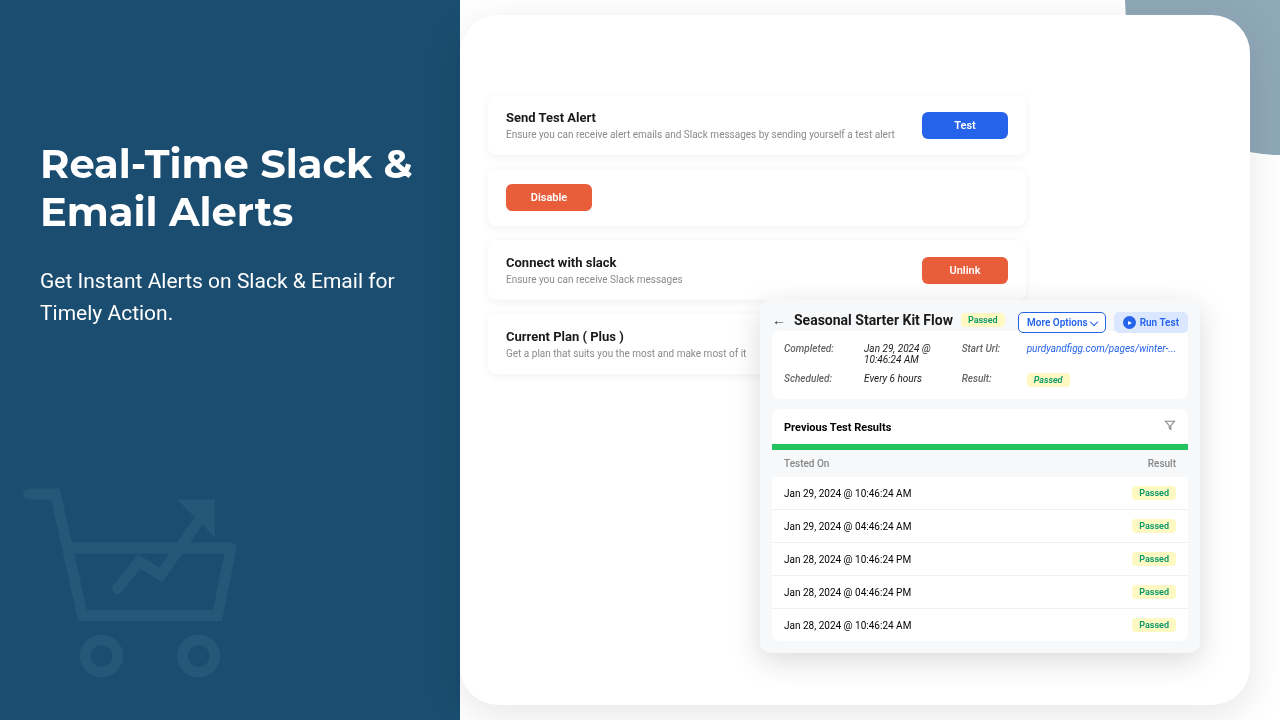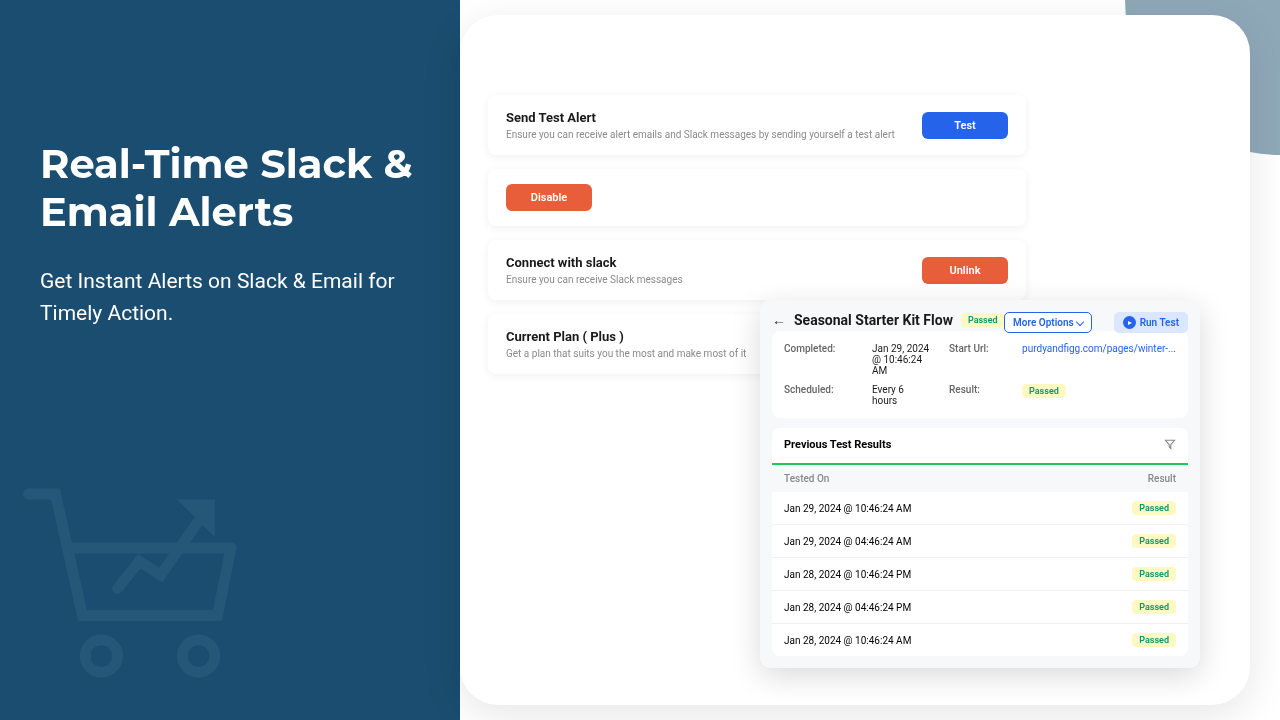--- a/index.html
+++ b/index.html
@@ -18,32 +18,32 @@
 .btn { border: none; border-radius: 6px; padding: 7px 20px; font-size: 11px; font-weight: 600; color: #fff; cursor: pointer; min-width: 86px; }
 .btn-blue { background: #2563eb; }
 .btn-orange { background: #e85d3a; }
 .overlay-panel { position: absolute; top: 300px; left: 760px; width: 440px; background: #f7f8fa; border-radius: 10px; box-shadow: 0 8px 30px rgba(0,0,0,0.15); padding: 12px; z-index: 10; }
 .overlay-header { display: flex; align-items: center; gap: 8px; margin-bottom: 3px; }
 .back-arrow { font-size: 14px; color: #333; cursor: pointer; }
 .flow-title { font-size: 14px; font-weight: 700; color: #1a1a1a; }
 .badge { display: inline-block; padding: 2px 7px; border-radius: 4px; font-size: 9px; font-weight: 600; }
 .badge-green { background: #fef9c3; color: #059669; }
 .last-tested { font-size: 9px; color: #888; margin-left: 22px; margin-bottom: 10px; }
-.overlay-actions { position: absolute; top: 12px; right: 12px; display: flex; gap: 22px; }
+.overlay-actions { position: absolute; top: 12px; right: 12px; display: flex; gap: 8px; }
 .btn-outline { background: #fff; border: 1px solid #2563eb; color: #2563eb; border-radius: 5px; padding: 4px 8px; font-size: 10px; font-weight: 600; cursor: pointer; display: flex; align-items: center; gap: 3px; }
 .btn-runtest { background: #dbe7ff; color: #2563eb; border: none; border-radius: 5px; padding: 4px 9px; font-size: 10px; font-weight: 600; cursor: pointer; display: flex; align-items: center; gap: 4px; }
 .overview-card { background: #fff; border-radius: 8px; padding: 12px; margin-bottom: 10px; }
 .overview-header { display: flex; justify-content: space-between; align-items: center; margin-bottom: 10px; }
 .overview-title { font-size: 12px; font-weight: 700; }
-.overview-grid { display: grid; grid-template-columns: 70px 1fr 55px 1fr; gap: 8px 18px; font-size: 10px; }
+.overview-grid { display: grid; grid-template-columns: 70px 1fr 55px 1fr; gap: 8px 10px; font-size: 10px; font-style: italic; }
 .ov-label { color: #666; font-weight: 500; }
 .ov-value { color: #1a1a1a; }
 .ov-link { color: #2563eb; }
 .results-section { background: #fff; border-radius: 8px; overflow: hidden; }
-.results-header { display: flex; justify-content: space-between; align-items: flex-start; padding: 10px 12px; border-bottom: 2px solid #22c55e; }
+.results-header { display: flex; justify-content: space-between; align-items: flex-end; padding: 10px 12px; border-bottom: 6px solid #22c55e; }
 .results-title { font-size: 11px; font-weight: 700; }
 .filter-icon { font-size: 12px; color: #888; cursor: pointer; }
 .table-head { display: flex; justify-content: space-between; padding: 8px 12px; background: #f7f8fa; font-size: 10px; color: #888; font-weight: 500; }
 .table-row { display: flex; justify-content: space-between; align-items: center; padding: 9px 12px; border-bottom: 1px solid #f0f0f0; font-size: 10px; }
 .table-row:last-child { border-bottom: none; }
 .play-circle { display: inline-flex; width: 13px; height: 13px; background: #2563eb; border-radius: 50%; align-items: center; justify-content: center; }
 .play-circle::before { content: ''; border-left: 4px solid #fff; border-top: 2.5px solid transparent; border-bottom: 2.5px solid transparent; margin-left: 1px; }
 .chevron-down { display: inline-block; width: 6px; height: 6px; border-right: 1.5px solid #2563eb; border-bottom: 1.5px solid #2563eb; transform: rotate(45deg); margin-bottom: 2px; }
 </style>
 </head>

